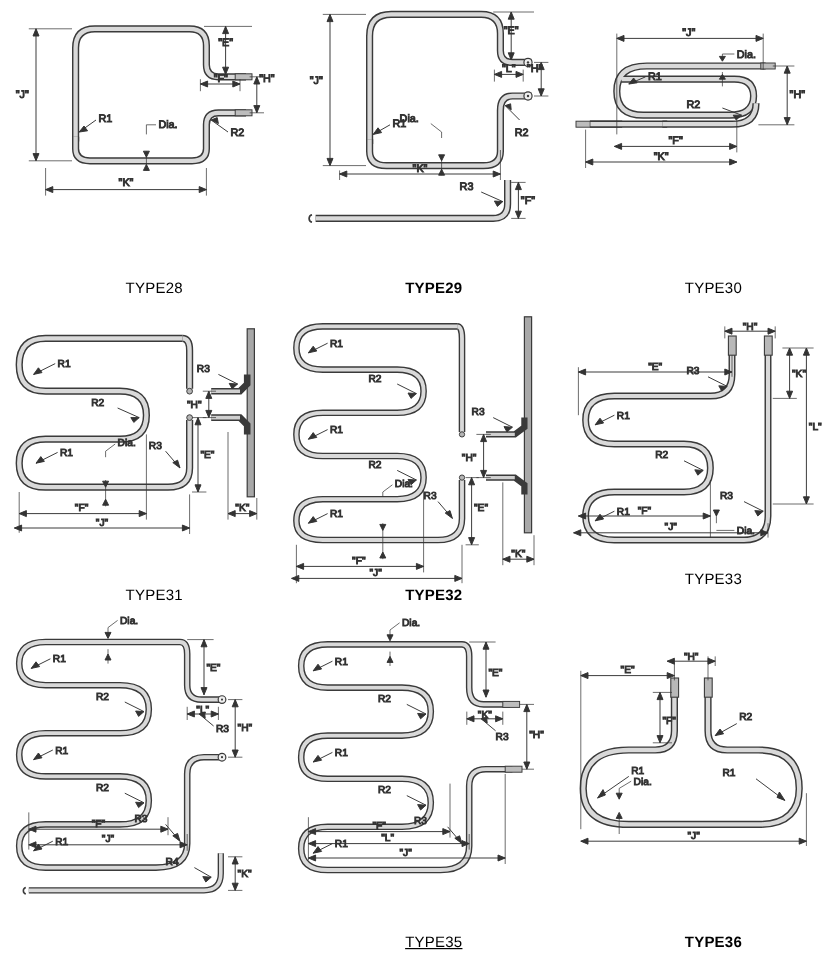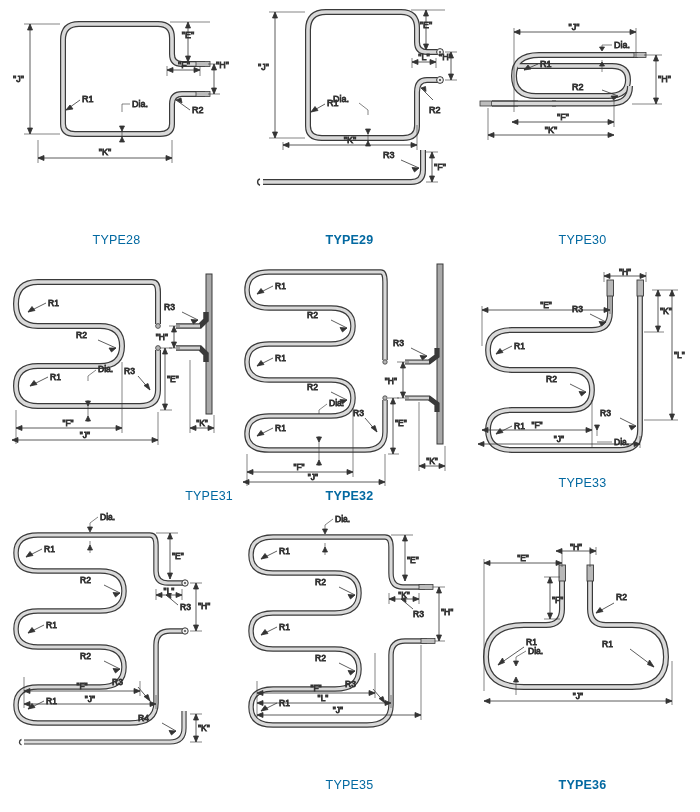--- a/index.html
+++ b/index.html
@@ -1,20 +1,20 @@
 <!DOCTYPE html>
 <html><head>
 <meta charset="utf-8">
 <style>
   html,body{margin:0;padding:0;background:#ffffff;}
   body{width:700px;height:812px;font-family:"Liberation Sans",sans-serif;color:#1a1a1a;}
   #sheet{position:relative;width:700px;height:812px;overflow:hidden;background:#fff;}
   .panel{position:absolute;}
   .panel svg{display:block;}
-  .caption{position:absolute;width:233px;text-align:center;font-size:12.5px;letter-spacing:.2px;color:#0369a1;}
+  .caption{position:absolute;width:233px;text-align:center;font-size:12.5px;letter-spacing:.2px;color:#000000;margin-left:12px;}
   
   .col0{left:0px;} .col1{left:233px;} .col2{left:466px;}
   text{font-family:"Liberation Sans",sans-serif;fill:#1a1a1a;}
 </style>
 </head>
 <body>
 
 <div id="sheet">
 
   <div class="panel col0" style="top:0;">
@@ -301,21 +301,21 @@
 
       <line x1="88" y1="126" x2="96" y2="120" stroke-width="0.6"></line>
       <line x1="88" y1="126" x2="88" y2="131" stroke-width="0.6"></line>
       <line x1="88" y1="150" x2="88" y2="172" stroke-width="0.6"></line>
       <path d="M88 156 l-2.5 -5 h5 z"></path>
           <path d="M88 166 l-2.5 5 h5 z"></path>
       <text x="98" y="122">Dia.</text>
     </g>
   </svg>
   </div>
-  <div class="caption col0" style="top:489px;text-align:right;">TYPE31</div>
+  <div class="caption col0" style="top:489px;">TYPE31</div>
 
   <div class="panel col1" style="top:250px;">
   <svg width="233" height="238" viewBox="0 0 233 238">
     <g>
       <path d="M148 22 L36 22 Q14 22 14 40 Q14 58 36 58 L98 58 Q120 58 120 76 Q120 94 98 94 L36 94 Q14 94 14 112 Q14 130 36 130 L98 130 Q120 130 120 148 Q120 166 98 166 L36 166 Q14 166 14 184 Q14 200 36 200 L132 200 Q152 200 152 182 L152 150" fill="none" stroke="#3a3a3a" stroke-width="5.5"></path>
       <path d="M148 22 L36 22 Q14 22 14 40 Q14 58 36 58 L98 58 Q120 58 120 76 Q120 94 98 94 L36 94 Q14 94 14 112 Q14 130 36 130 L98 130 Q120 130 120 148 Q120 166 98 166 L36 166 Q14 166 14 184 Q14 200 36 200 L132 200 Q152 200 152 182 L152 150" fill="none" stroke="#d9d9d9" stroke-width="3.2"></path>
       <path d="M148 22 Q152 22 152 32 L152 110" fill="none" stroke="#3a3a3a" stroke-width="5.5"></path>
       <path d="M148 22 Q152 22 152 32 L152 110" fill="none" stroke="#d9d9d9" stroke-width="3.2"></path>
       <circle cx="152" cy="112" r="2.2" fill="#b5b5b5" stroke="#3a3a3a" stroke-width="0.8"></circle>
       <circle cx="152" cy="148" r="2.2" fill="#b5b5b5" stroke="#3a3a3a" stroke-width="0.8"></circle>
@@ -637,21 +637,21 @@
 
       <line x1="92" y1="20" x2="100" y2="14" stroke-width="0.6"></line>
       <line x1="92" y1="20" x2="92" y2="26" stroke-width="0.6"></line>
       <line x1="92" y1="38" x2="92" y2="50" stroke-width="0.6"></line>
       <path d="M92 29 l-2.5 -5 h5 z"></path>
           <path d="M92 42 l-2.5 5 h5 z"></path>
       <text x="102" y="17">Dia.</text>
     </g>
   </svg>
   </div>
-  <div class="caption col1" style="top:778px;">TYPE35</div>
+  <div class="caption col1" style="top:778px;text-decoration:underline;">TYPE35</div>
 
   <div class="panel col2" style="top:505px;">
   <svg width="234" height="270" viewBox="0 0 234 270">
     <g>
       <path d="M96 68 L96 104 Q96 120 80 120 L58 120 Q20 120 20 152 Q20 182 58 182 L166 182 Q200 182 200 152 Q200 120 166 120 L140 120 Q124 120 124 104 L124 68" fill="none" stroke="#3a3a3a" stroke-width="6"></path>
       <path d="M96 68 L96 104 Q96 120 80 120 L58 120 Q20 120 20 152 Q20 182 58 182 L166 182 Q200 182 200 152 Q200 120 166 120 L140 120 Q124 120 124 104 L124 68" fill="none" stroke="#d9d9d9" stroke-width="3.6"></path>
       <rect x="93" y="60" width="6.5" height="16" fill="#b8b8b8" stroke="#3a3a3a" stroke-width="0.9"></rect>
       <rect x="121" y="60" width="6.5" height="16" fill="#b8b8b8" stroke="#3a3a3a" stroke-width="0.9"></rect>
     </g>
 

